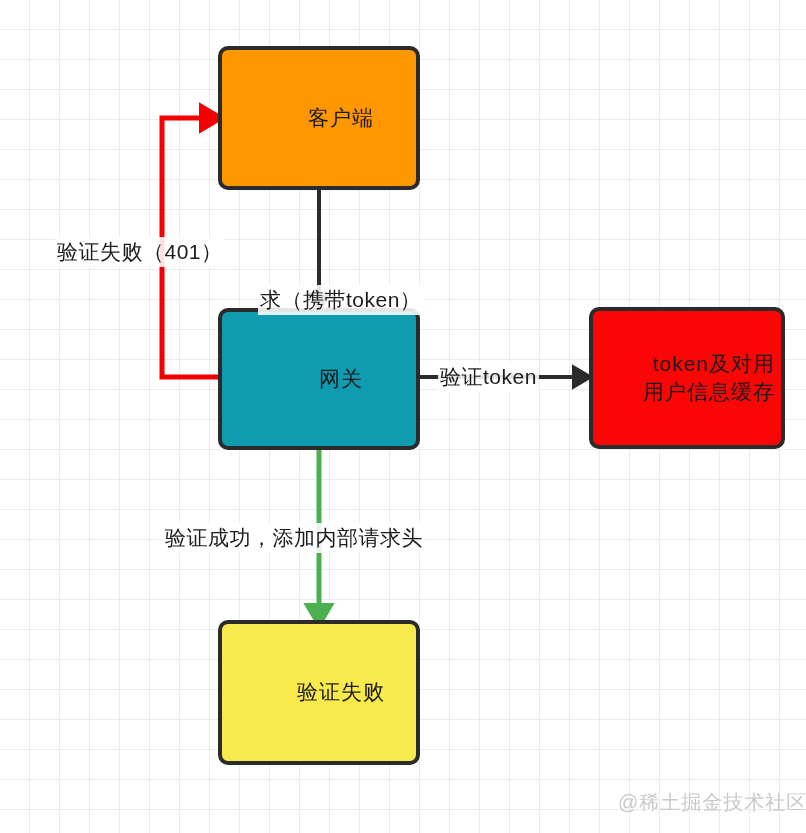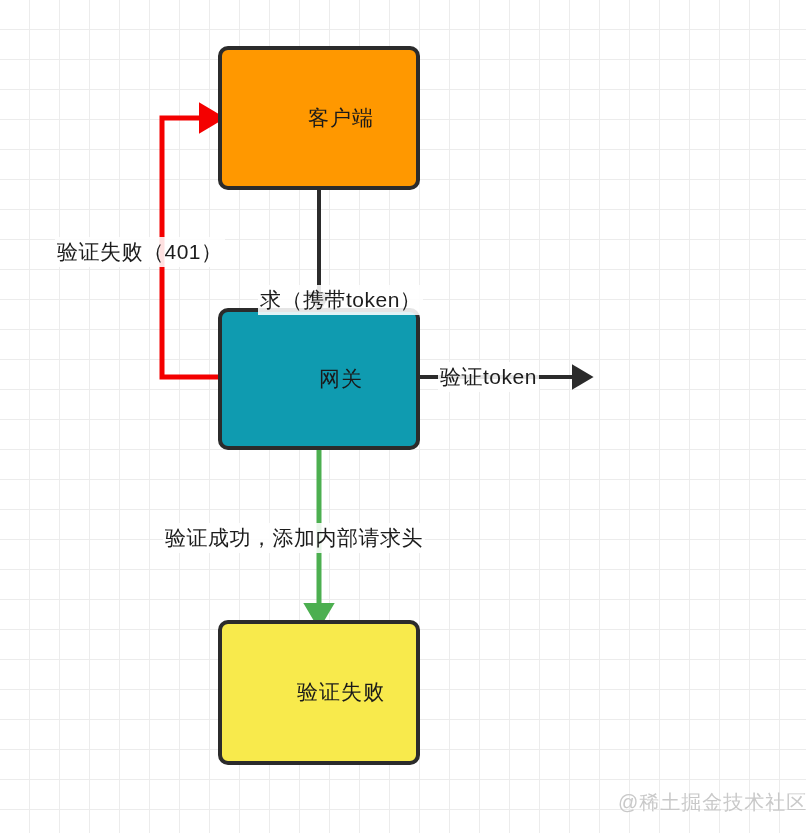--- a/index.html
+++ b/index.html
@@ -105,20 +105,26 @@
   </svg>
 
   <div class="node" id="node-client">
     <span>客户端</span>
   </div>
 
   <div class="node" id="node-gateway">
     <span>网关</span>
   </div>
 
+  <div class="node" id="node-cache">
+    <span>
+      <span>token及对用</span><br>
+      <span>用户信息缓存</span>
+    </span>
+  </div>
 
   <div class="node" id="node-service">
     <span>验证失败</span>
   </div>
 
   <div class="edge-label" id="label-fail">验证失败（401）</div>
 
   <div class="edge-label" id="label-request">求（携带token）</div>
 
   <div class="edge-label" id="label-verify">验证token</div>

